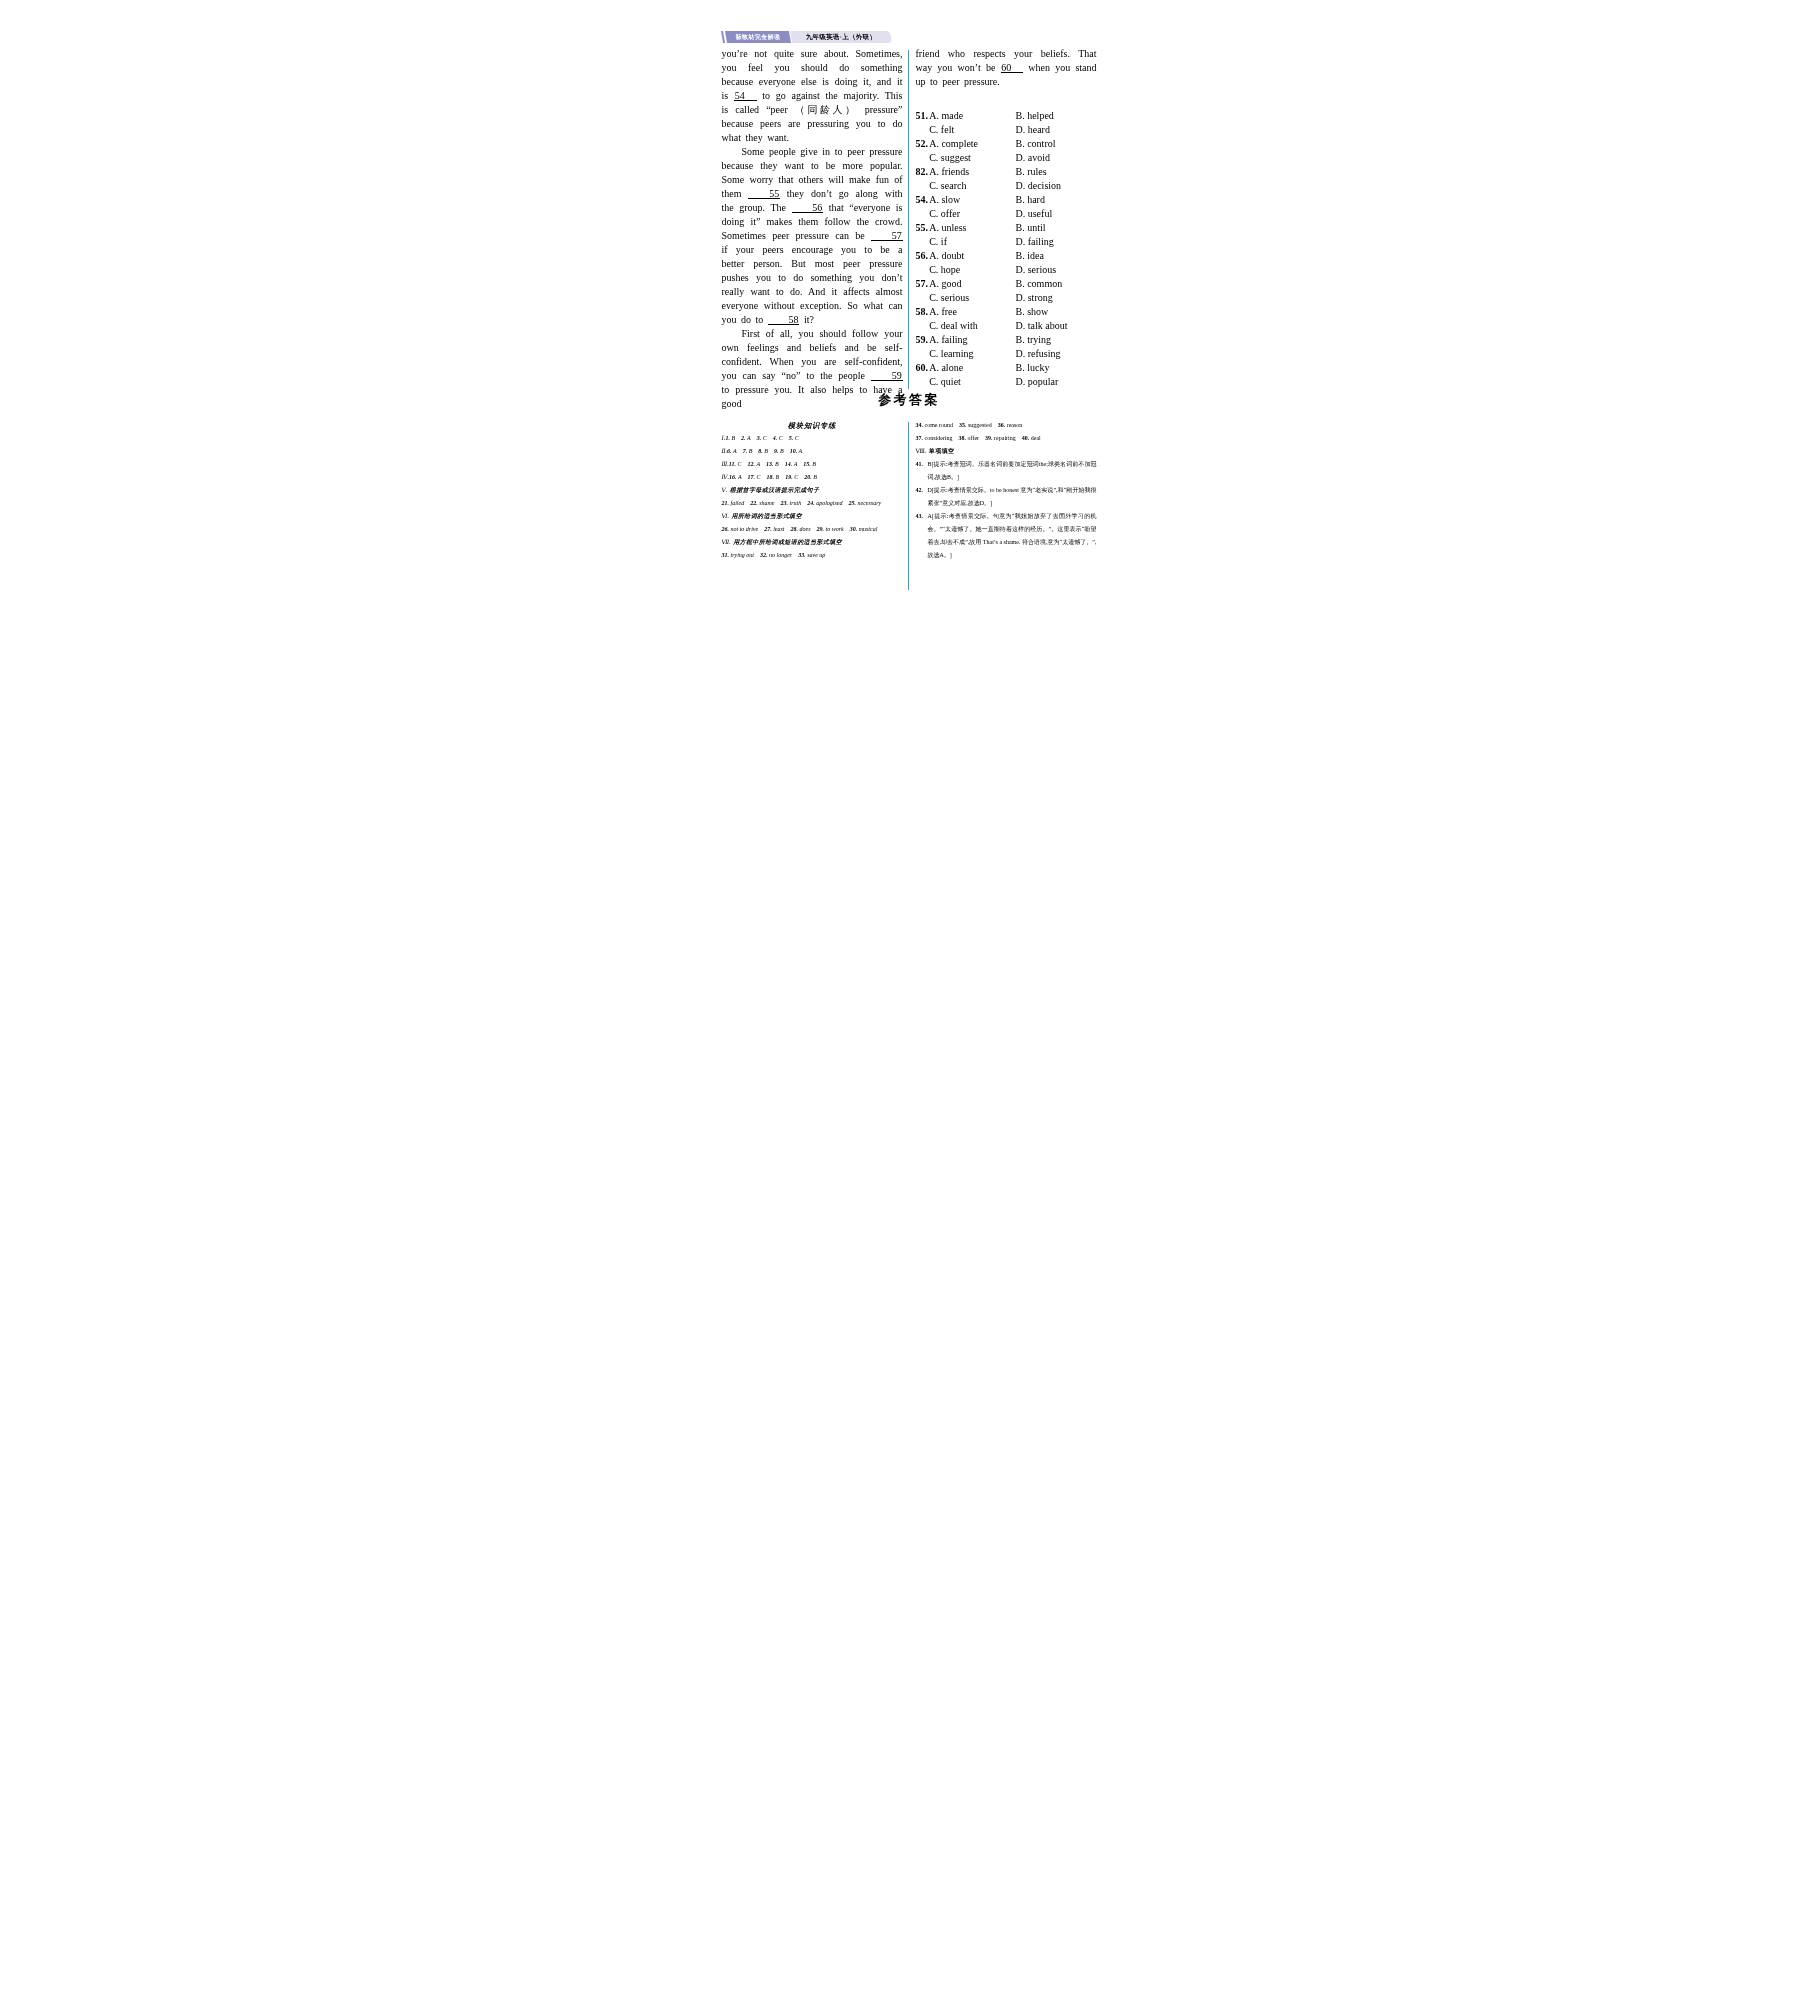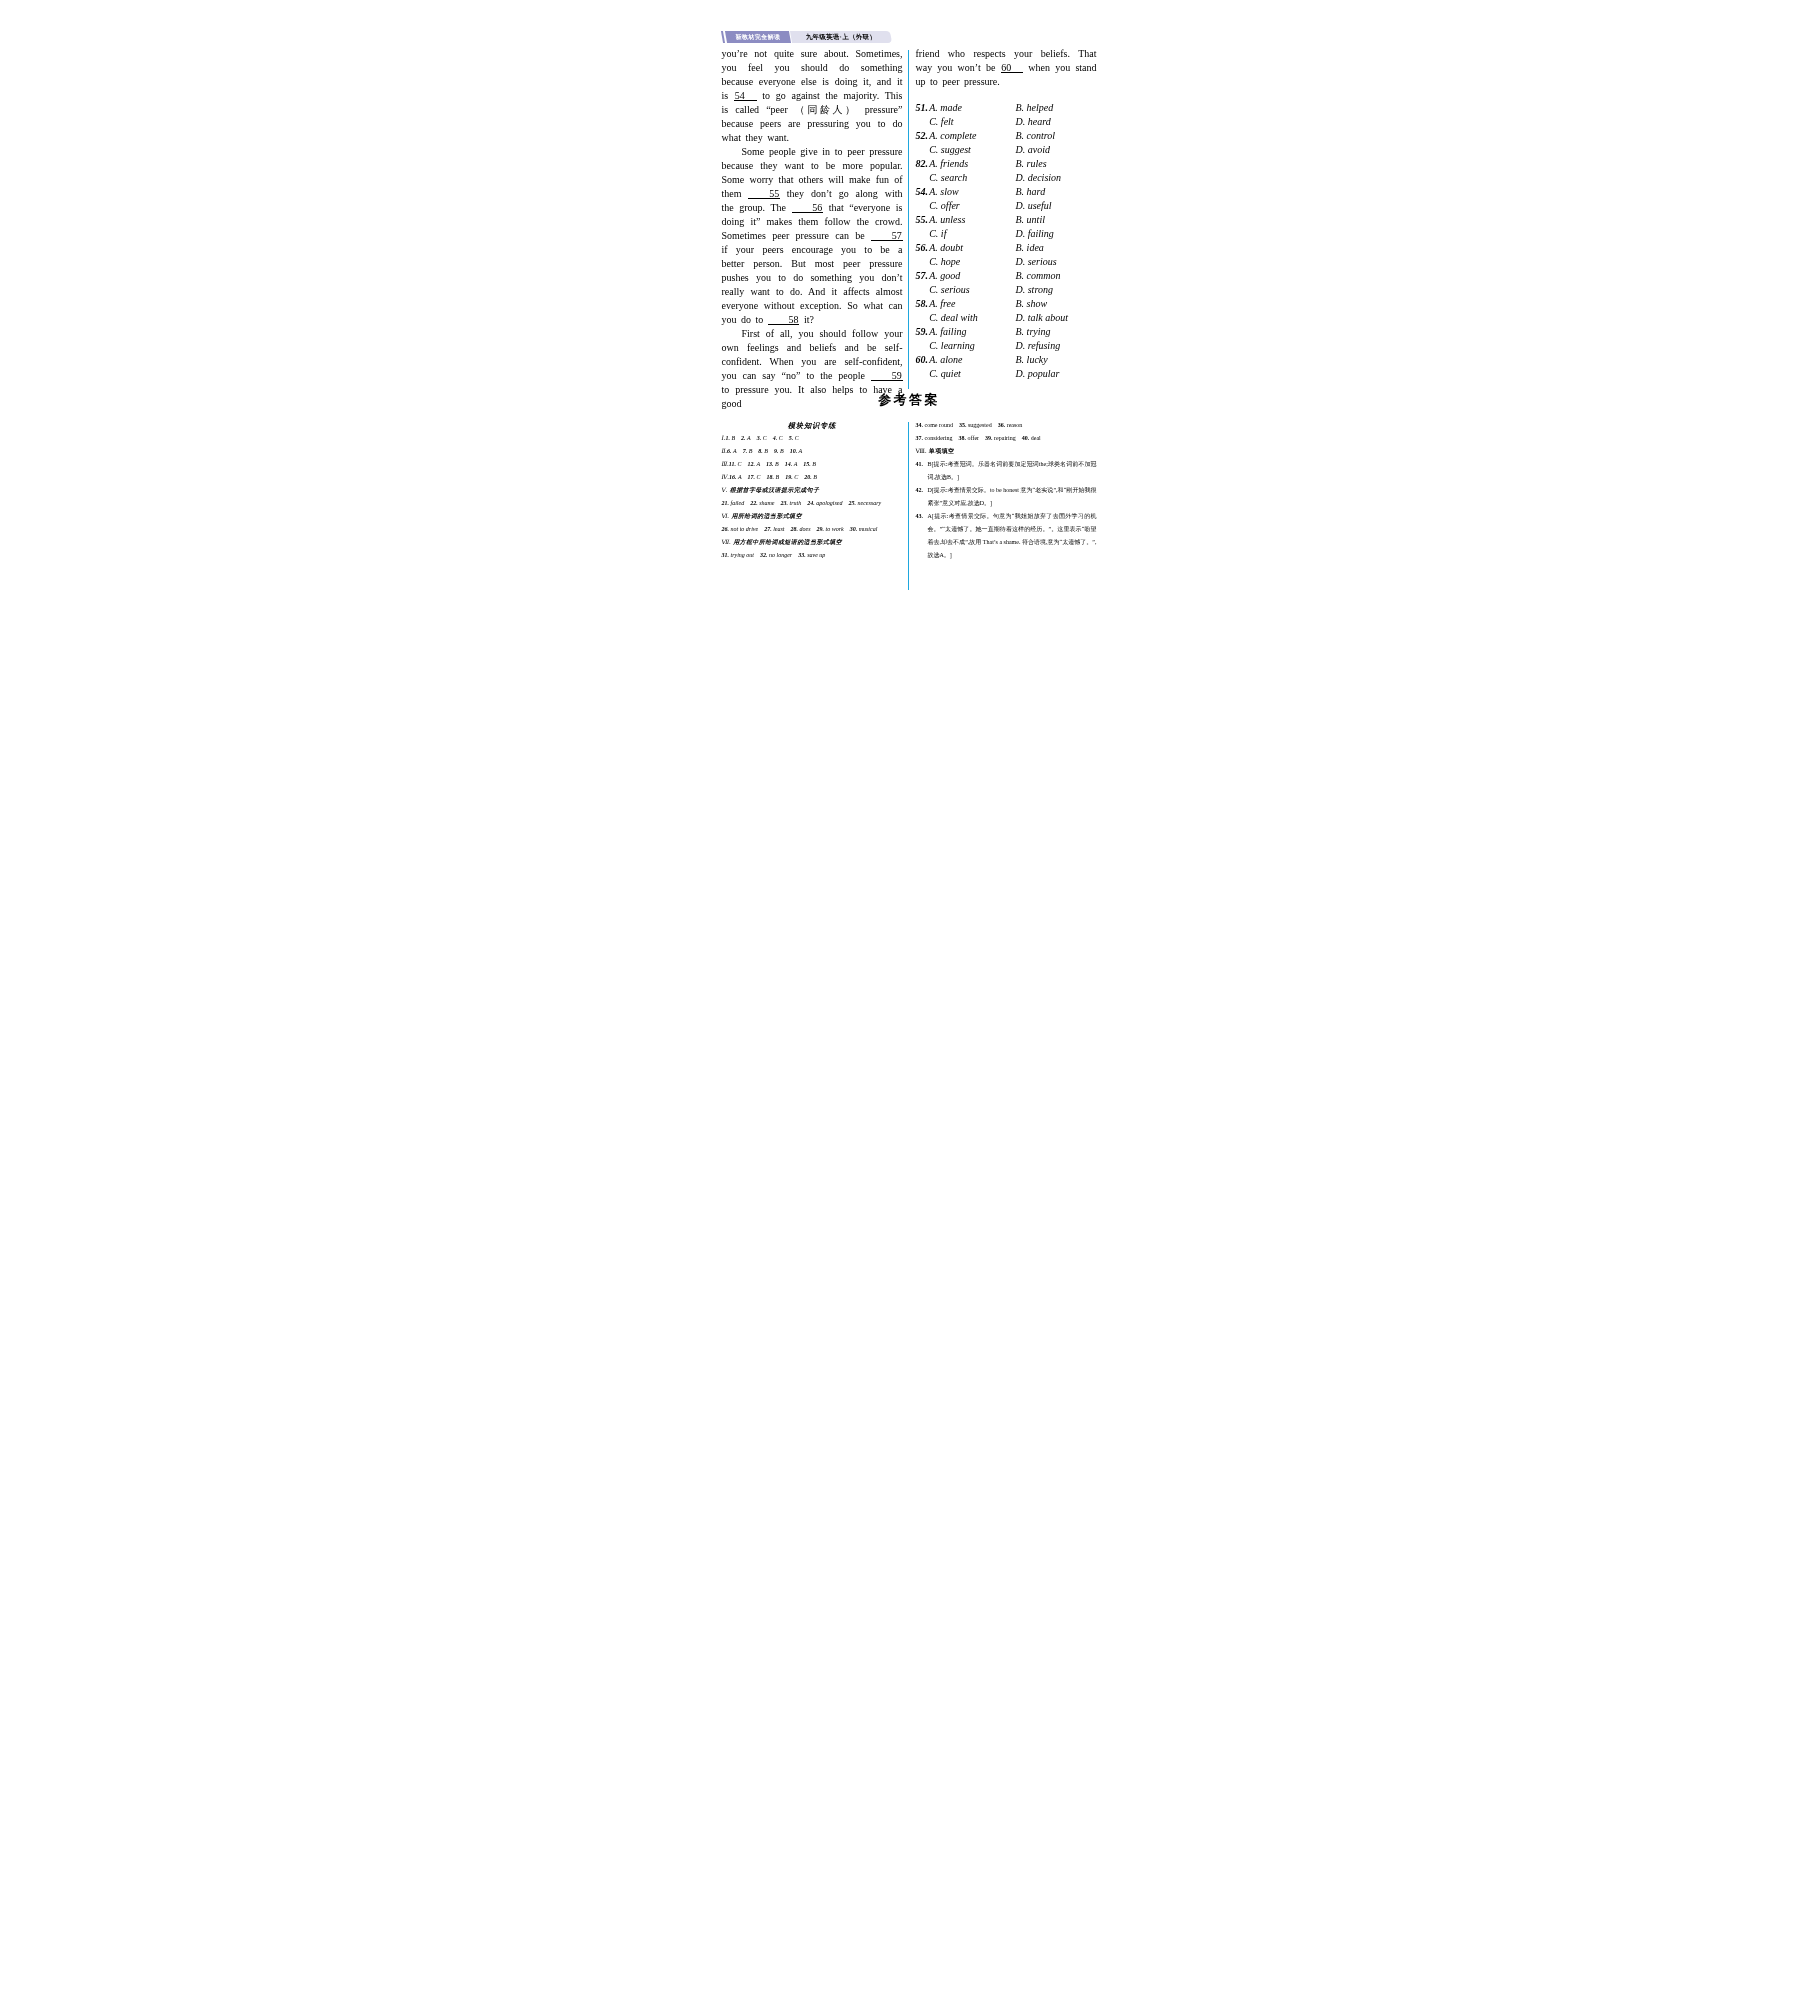--- a/index.html
+++ b/index.html
@@ -41,21 +41,21 @@
   .col{position:absolute;width:181px;font-size:10px;line-height:14px;}
   .col-left{left:40px;top:47px;}
   .col-right{left:234px;top:47px;}
   .para{margin:0;text-align:justify;word-spacing:2px;}
   .para.indent{text-indent:2em;}
   .blank{
     display:inline-block;min-width:21px;text-align:left;
     border-bottom:0.6px solid #000;line-height:8px;padding:0 0.8px;
   }
   
-  .quiz{margin-top:12px;font-style:italic;}
+  .quiz{margin-top:20px;}
   .q-row{position:relative;padding-left:13.7px;line-height:14px;min-height:14px;}
   .q-num{position:absolute;left:0;top:0;font-weight:bold;}
   .q-opt-b{position:absolute;left:100px;top:0;white-space:nowrap;}
   
   .ref-title{
     position:absolute;left:0;top:391px;width:100%;
     text-align:center;
     font-family:"Liberation Sans","DejaVu Sans",sans-serif;
     font-weight:bold;font-size:13px;letter-spacing:2.4px;
   }

